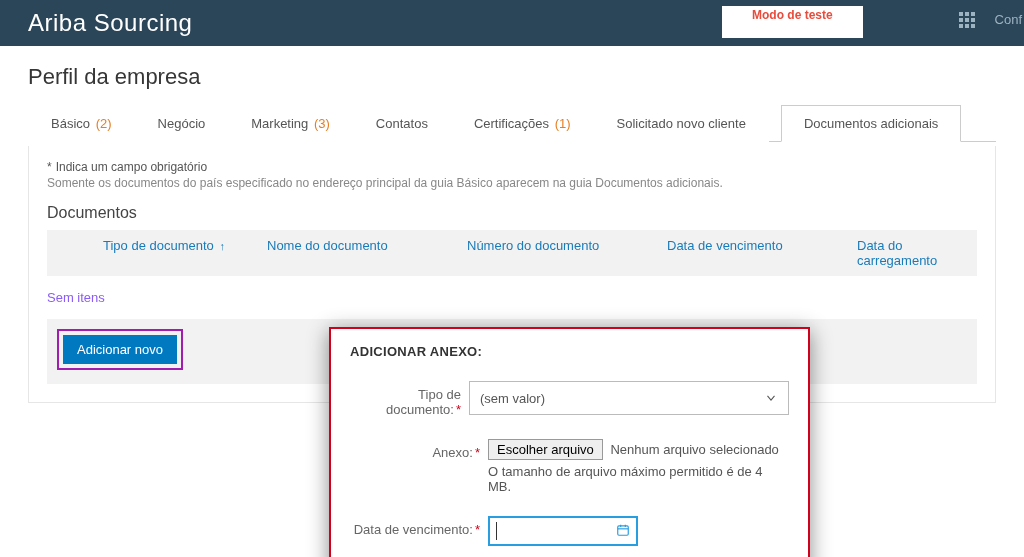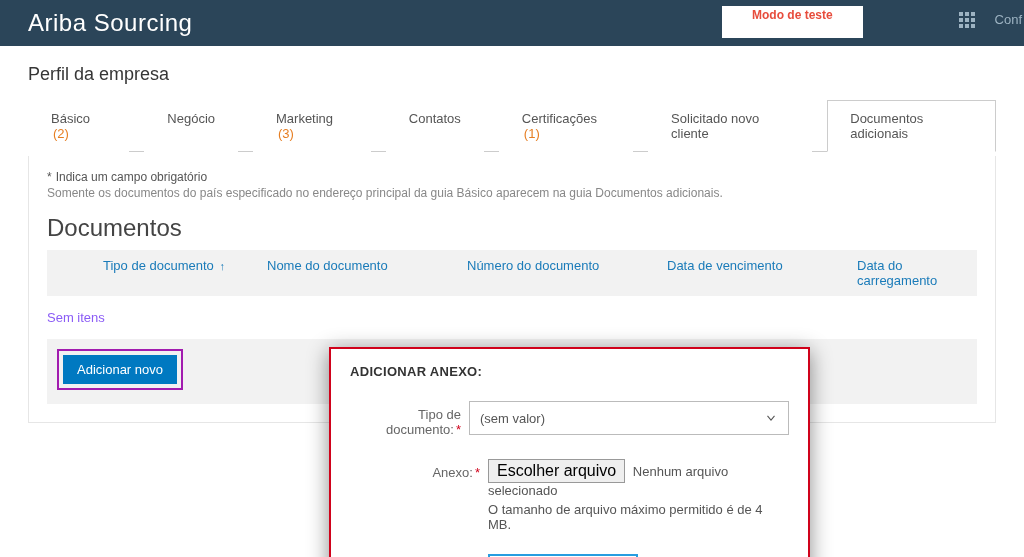--- a/index.html
+++ b/index.html
@@ -53,67 +53,67 @@
       display: grid;
       grid-template-columns: repeat(3, 4px);
       grid-template-rows: repeat(3, 4px);
       gap: 2px;
     }
     .grid-icon span { background: #9db3c2; }
     .content {
       padding: 18px 28px 0 28px;
     }
     .page-title {
-      font-size: 18px;
+      font-size: 22px;
       font-weight: 400;
       color: #363636;
       margin-bottom: 14px;
     }
     .tab-bar {
       display: flex;
       border-bottom: 1px solid #ccc;
       margin-bottom: 4px;
-      gap: 15px;
     }
     .tab {
       padding: 10px 22px;
       font-size: 13px;
       color: #555;
       cursor: pointer;
       border: 1px solid transparent;
       border-bottom: none;
       position: relative;
       top: 1px;
       background: #fff;
     }
     .tab .count { color: #e67e22; margin-left: 2px; }
     .tab.active {
       border-color: #ccc;
       border-bottom: 1px solid #fff;
+      margin-left: 12px;
     }
     .panel {
       border: 1px solid #e6e6e6;
       border-top: none;
       padding: 14px 18px 18px 18px;
       background: #fff;
       position: relative;
     }
     .req-note {
       font-size: 12px;
       color: #555;
       margin-bottom: 2px;
     }
     .req-note .star { color: #555; margin-right: 4px; }
     .sub-note {
       font-size: 12px;
       color: #888;
       margin-bottom: 14px;
     }
     .section-head {
-      font-size: 24px;
+      font-size: 16px;
       color: #444;
       margin-bottom: 8px;
     }
     .table {
       width: 100%;
     }
     .thead {
       background: #f2f2f2;
       display: flex;
       padding: 8px 0;
@@ -202,21 +202,21 @@
       cursor: pointer;
     }
     .chev {
       width: 14px; height: 14px;
       display: inline-block;
     }
     .chev svg { width: 14px; height: 14px; }
     .file-btn {
       border: 1px solid #999;
       background: #efefef;
-      font-size: 16px;
+      font-size: 13px;
       padding: 2px 8px;
       cursor: pointer;
       font-family: inherit;
     }
     .file-status {
       font-size: 13px;
       color: #555;
       margin-left: 4px;
     }
     .file-hint {

